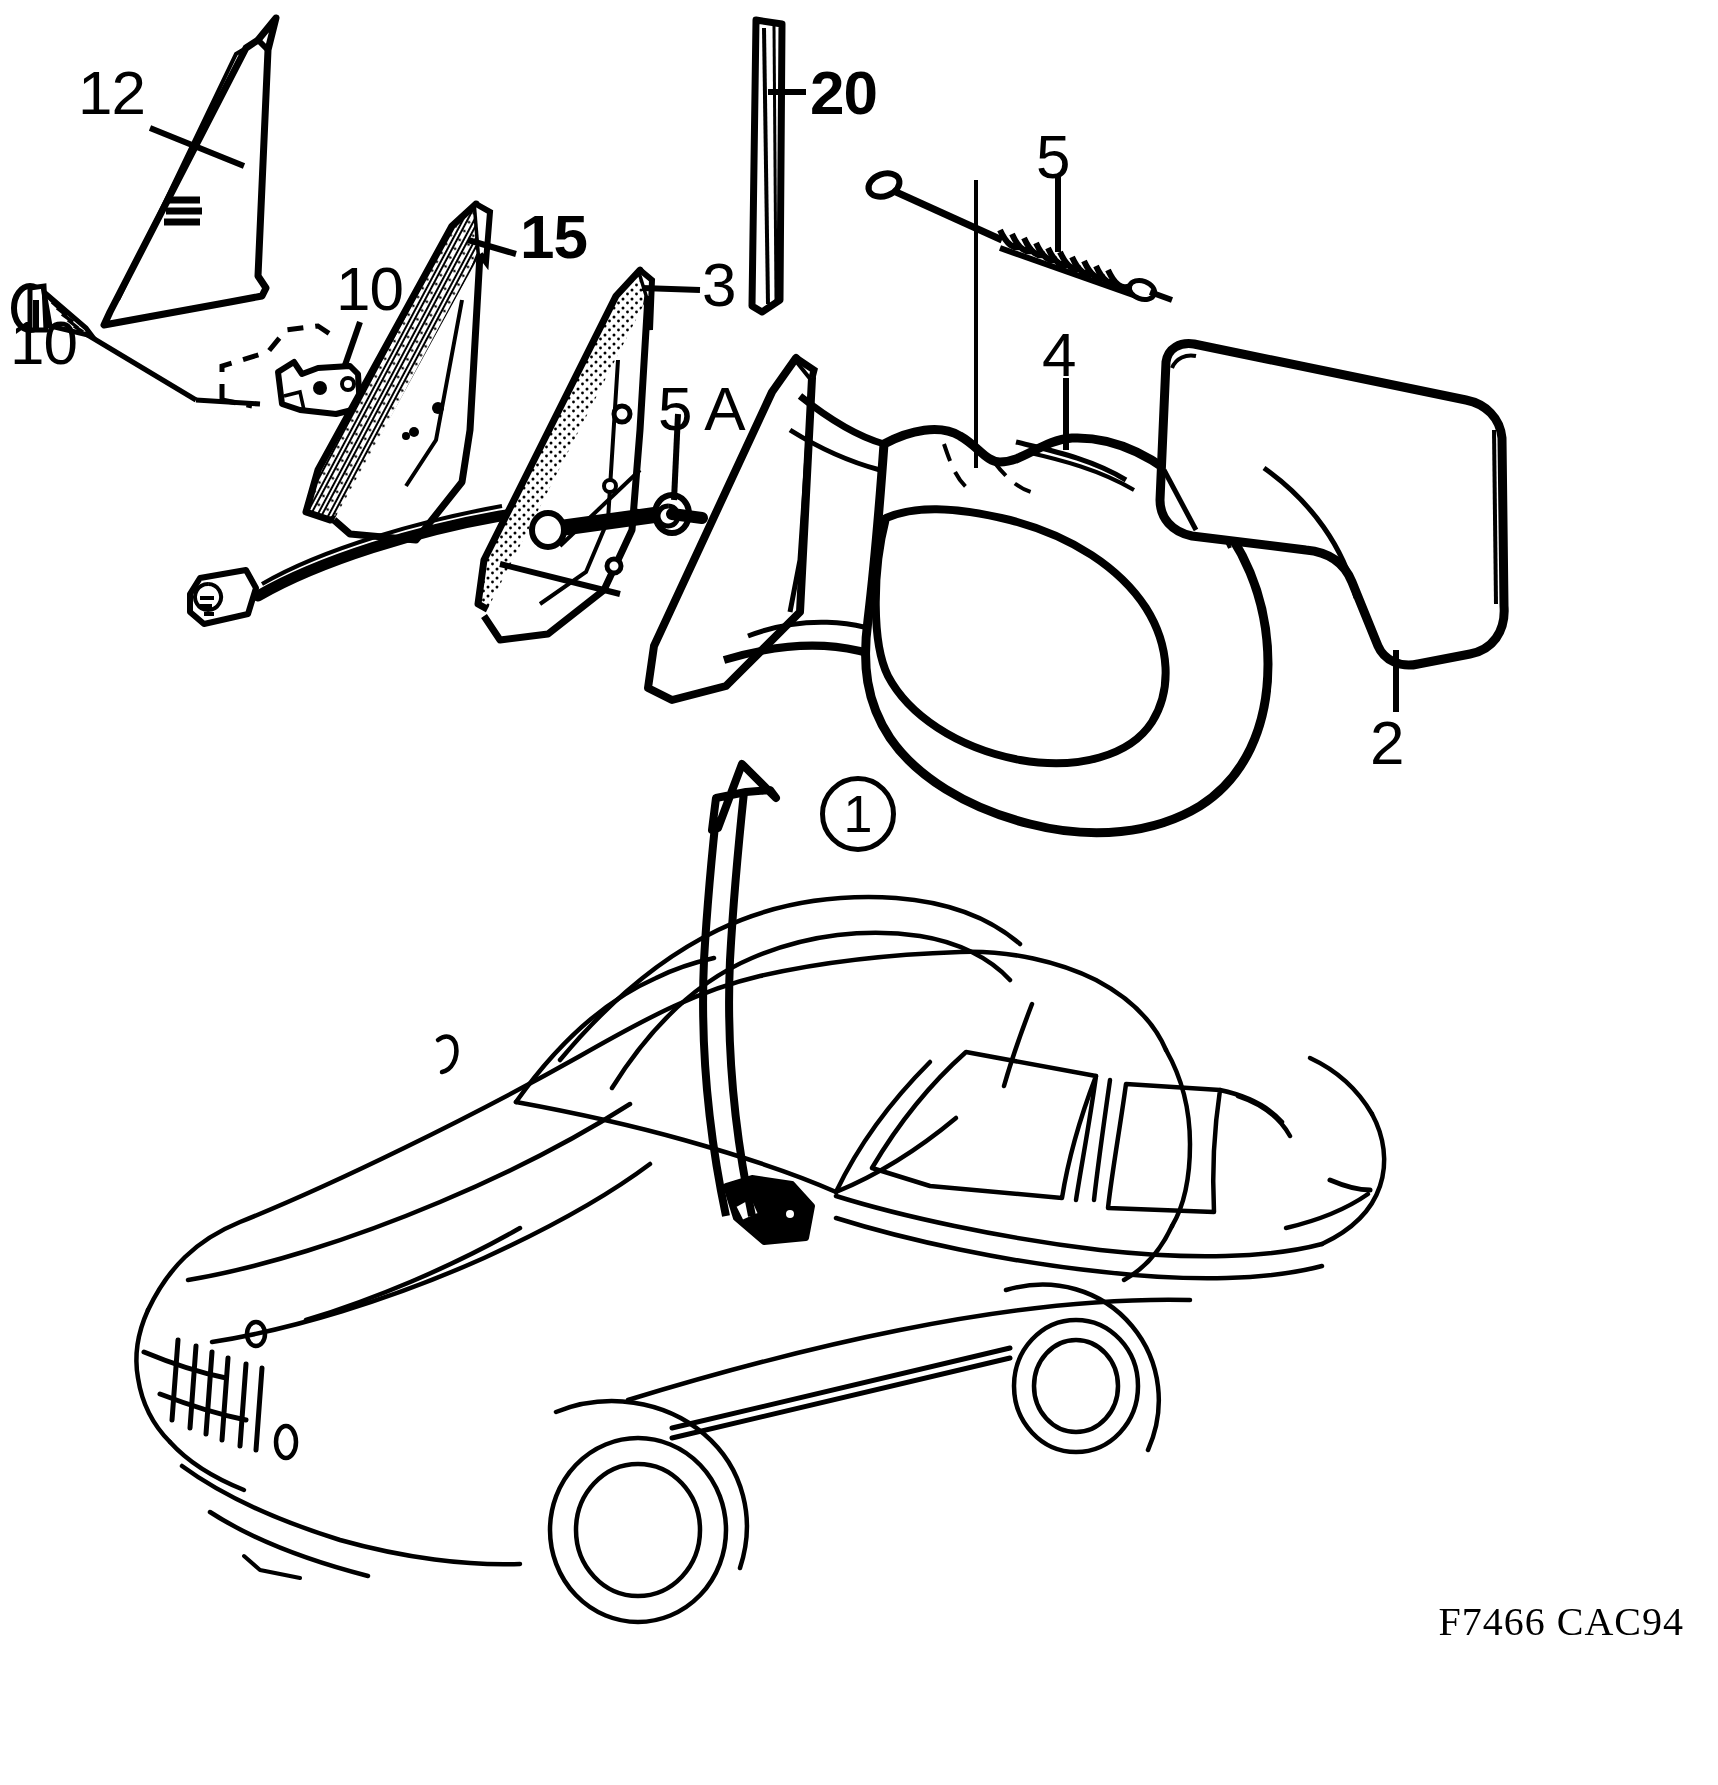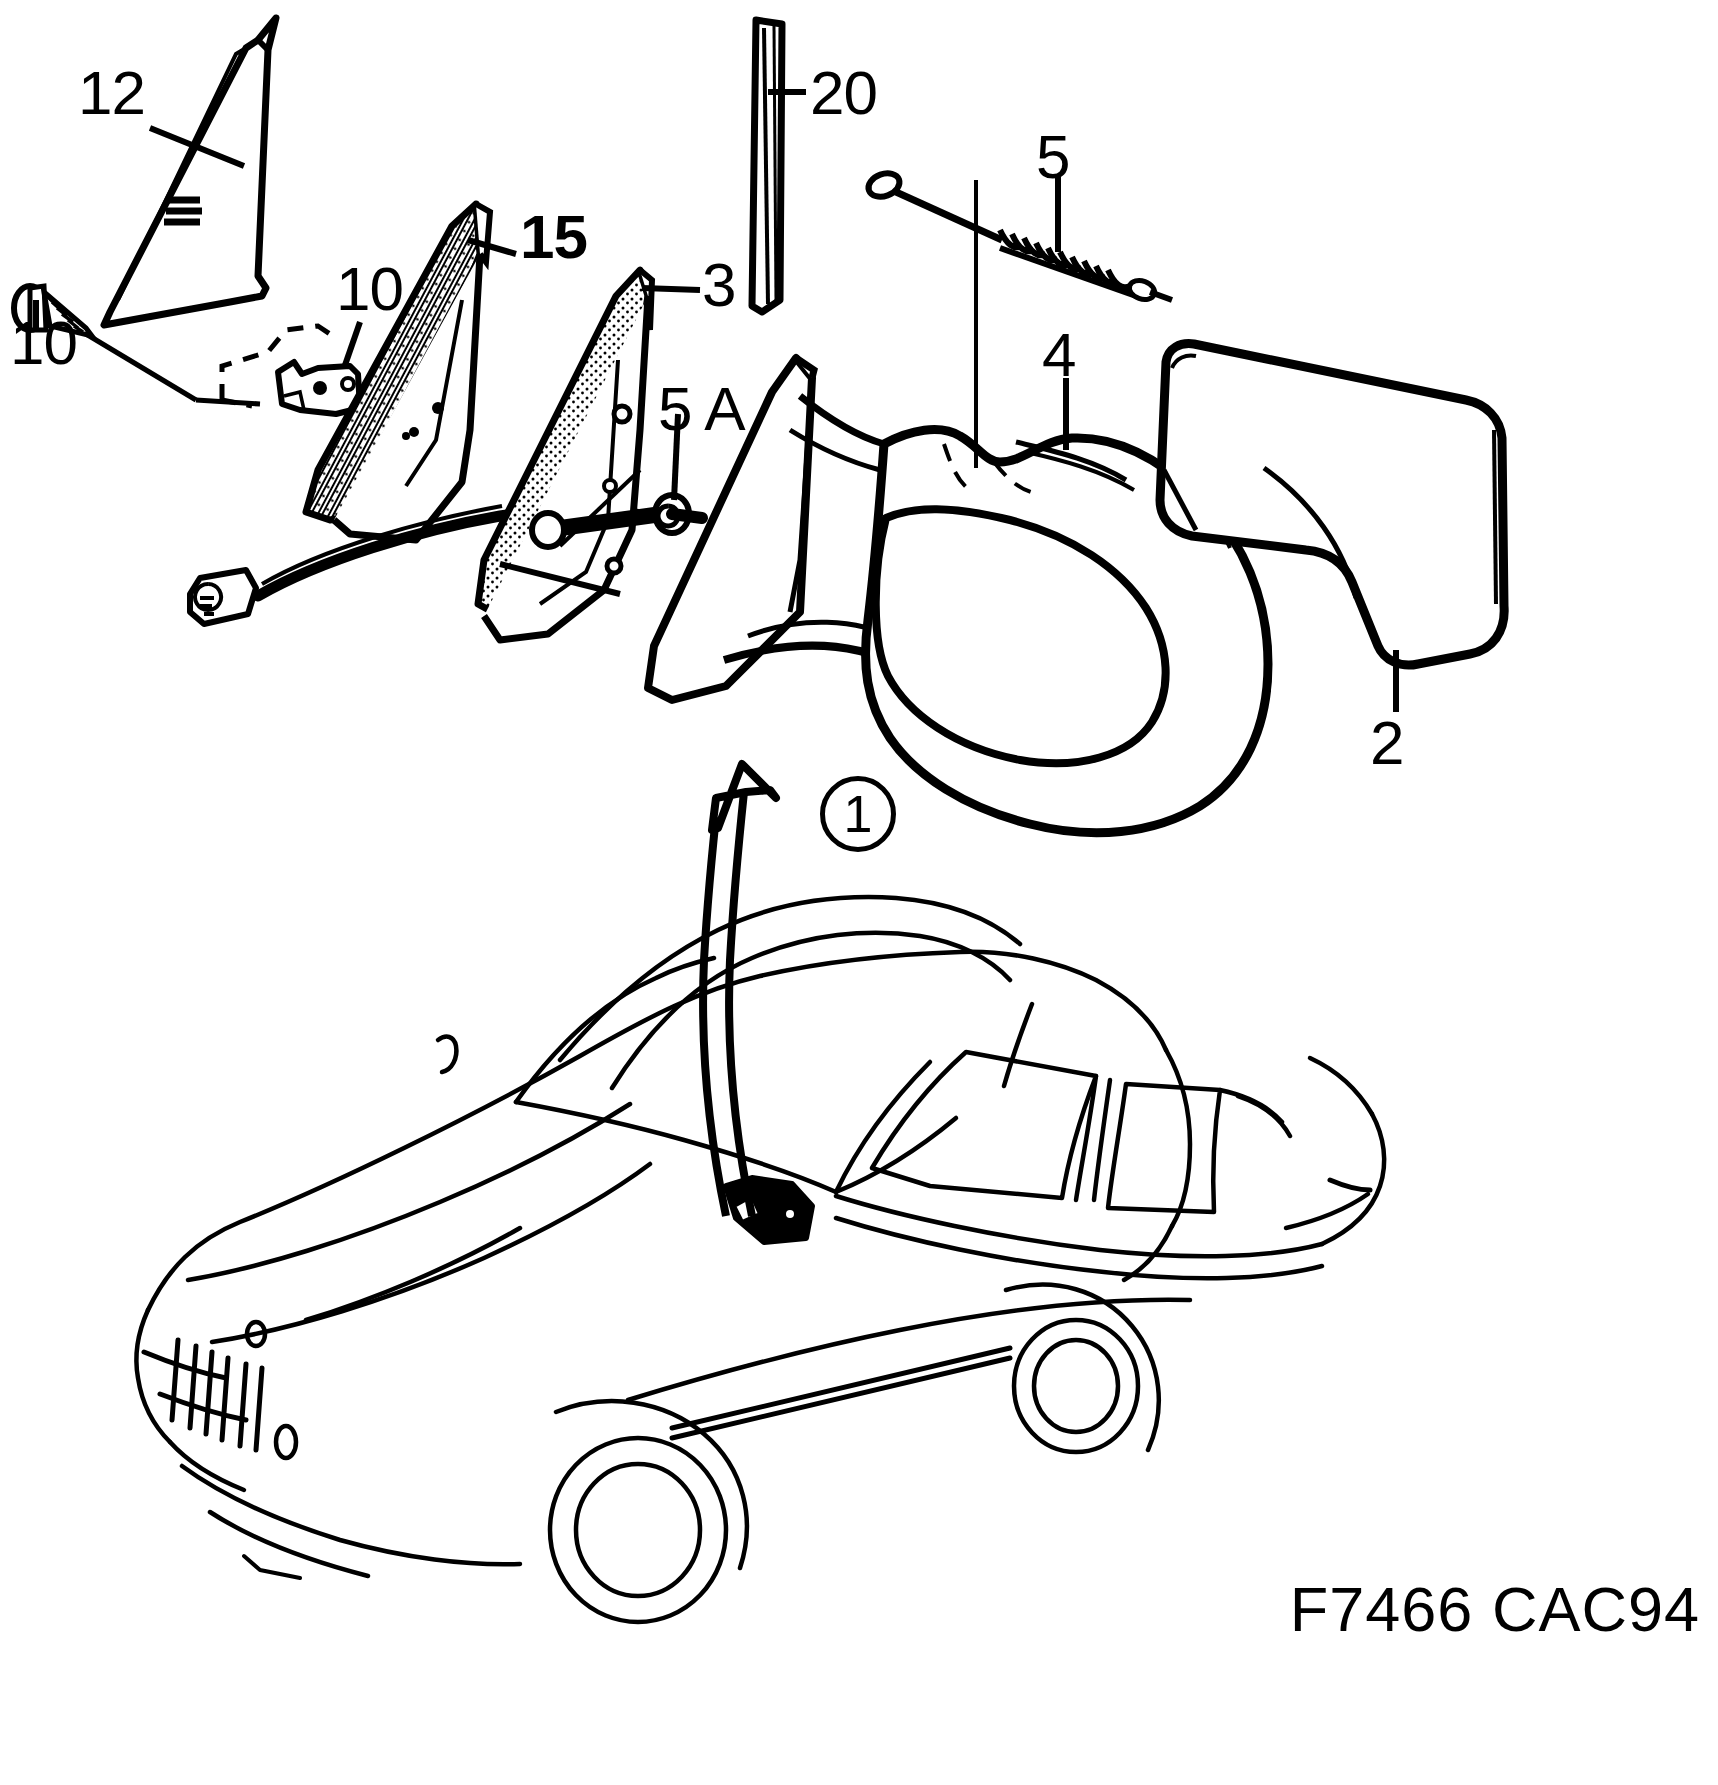--- a/index.html
+++ b/index.html
@@ -3,22 +3,22 @@
 <meta charset="utf-8">
 <style>
   html,body{margin:0;padding:0;background:#fff;}
   body{width:1718px;height:1785px;position:relative;overflow:hidden;
        font-family:"Liberation Sans", sans-serif;color:#000;}
   #stage{position:absolute;inset:0;width:1718px;height:1671px;}
   svg.layer{position:absolute;left:0;top:0;width:1718px;height:1785px;}
   .callout{position:absolute;font-family:"Liberation Sans",sans-serif;
            font-weight:400;color:#000;line-height:1;white-space:nowrap;}
   .callout.big{font-size:62px;letter-spacing:-1px;}
-  #drawing-code{position:absolute;right:18px;bottom:26px;font-size:63px;
-                letter-spacing:1px;font-family:Liberation Sans, sans-serif;}
+  #drawing-code{position:absolute;right:34px;bottom:26px;font-size:40px;
+                letter-spacing:1px;font-family:Liberation Serif, serif;}
   .circle-badge{position:absolute;width:76px;height:76px;border:5px solid #000;
                 border-radius:50%;display:flex;align-items:center;justify-content:center;
                 font-size:52px;box-sizing:border-box;}
 </style>
 </head>
 <body>
 
 <div id="stage">
 
   <svg class="layer" viewBox="0 0 1718 1785">
@@ -281,21 +281,21 @@
   <div class="callout big" style="left:10px;  top:312px;">10</div>
 
   <div class="callout big" style="left:336px; top:258px;">10</div>
 
   <div class="callout big" style="left:520px; top:206px;font-weight:bold;">15</div>
 
   <div class="callout big" style="left:702px; top:254px;">3</div>
 
   <div class="callout big" style="left:658px; top:378px;text-align:center;">5 A</div>
 
-  <div class="callout big" style="left:810px; top:62px;">20</div>
+  <div class="callout big" style="left:810px; top:62px;font-weight:bold;">20</div>
 
   <div class="callout big" style="left:1036px;top:126px;">5</div>
 
   <div class="callout big" style="left:1042px;top:324px;">4</div>
 
   <div class="callout big" style="left:1370px;top:712px;">2</div>
 
   <div class="circle-badge" style="left:820px; top:776px;">
     <span>1</span>
   </div>

